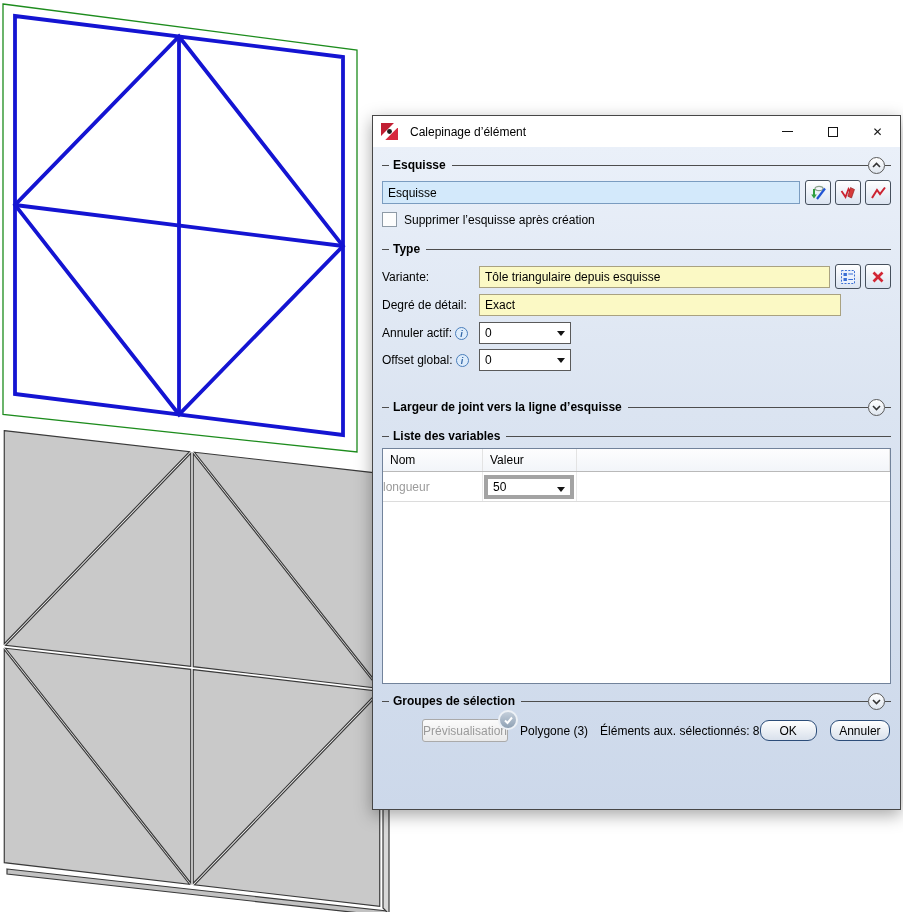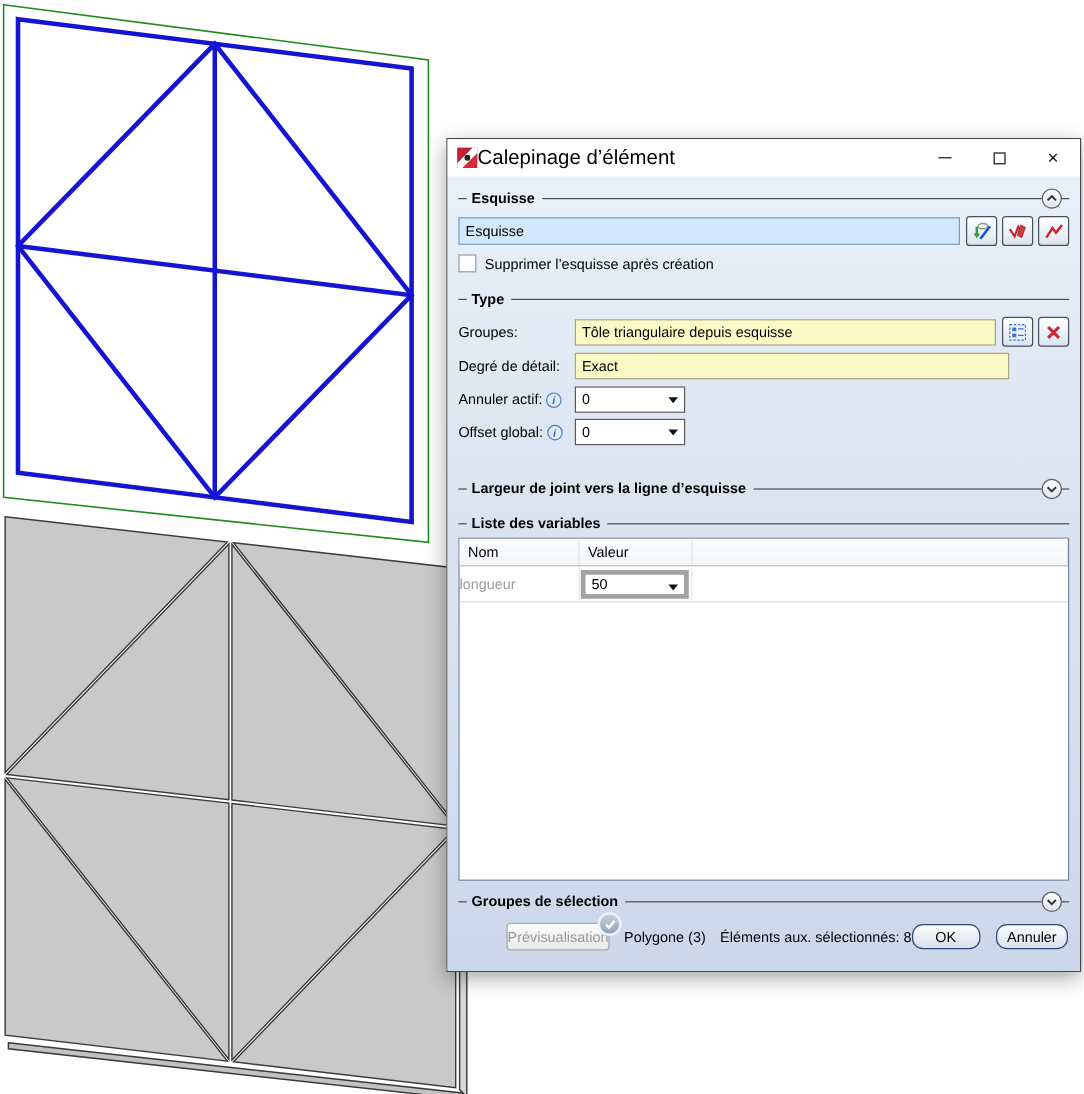--- a/index.html
+++ b/index.html
@@ -10,21 +10,21 @@
   
   #views { position:absolute; left:0; top:0; width:903px; height:912px; }
 
   
   .dialog { position:absolute; left:372px; top:115px; width:529px; height:695px;
             background:#fff; border:1px solid #474747;
             box-shadow:0 5px 16px rgba(0,0,0,.35);
             display:flex; flex-direction:column; z-index:5; }
   .titlebar { flex:0 0 31px; background:#fff; display:flex; align-items:center; }
   .title-icon { width:17px; height:17px; margin-left:8px; flex:0 0 17px; }
-  .title-text { margin-left:0; font-size:17px; color:#000; }
+  .title-text { margin-left:12px; font-size:12px; color:#000; }
   .win-btns { margin-left:auto; display:flex; height:100%; }
   .win-btn { width:45px; height:100%; display:flex; align-items:center; justify-content:center;
              color:#151515; font-size:12px; cursor:default; }
   .glyph-min { display:block; width:11px; height:0; border-top:1px solid #151515; }
   .glyph-max { display:block; width:10px; height:10px; border:1px solid #151515; }
 
   .content { flex:1; padding:0 9px;
              background:linear-gradient(180deg,#eaf0f9 0%, #dbe4f1 40%, #ccd8ea 100%);
              font-size:12px; color:#000; }
 
@@ -49,21 +49,21 @@
   .label-col { width:97px; flex:0 0 97px; }
   .info { width:13px; height:13px; border:1px solid #4a7ebb; border-radius:50%;
           background:#ddecfb; color:#3568a8; font-size:9px; font-weight:bold; font-style:italic;
           display:inline-flex; align-items:center; justify-content:center; margin-left:3px; }
   .combo { width:92px; height:22px; border:1px solid #5a5a5a; background:#fff;
            display:flex; align-items:center; padding-left:5px; position:relative; }
   .combo .arrow { position:absolute; right:5px; top:8px; width:0; height:0;
                   border-left:4px solid transparent; border-right:4px solid transparent;
                   border-top:5px solid #141414; }
 
-  .vartable { margin-top:4px; height:286px; background:#fff; border:1px solid #72839b; }
+  .vartable { margin-top:4px; height:236px; background:#fff; border:1px solid #72839b; }
   .thead { display:flex; height:23px; background:linear-gradient(#fdfdfe,#f2f5f9);
            border-bottom:1px solid #b9b9b9; }
   .th { display:flex; align-items:center; padding-left:7px; border-right:1px solid #e3e3e3; }
   .th1,.td1 { width:100px; flex:0 0 100px; }
   .th2,.td2 { width:94px; flex:0 0 94px; }
   .thr,.tdr { flex:1; }
   .trow { display:flex; height:30px; align-items:center; border-bottom:1px solid #dcdcdc; }
   .td1 { color:#9b9b9b; border-right:1px solid #e9e9e9; height:100%;
          display:flex; align-items:center; }
   .td2 { padding:2px 1px; border-right:1px solid #e9e9e9; height:100%; display:flex; align-items:center; }
@@ -190,21 +190,21 @@
         <span style="margin-left:7px">Supprimer l’esquisse après création</span>
       </div>
 
       <div class="sec-head" style="margin-top:14px">
         <span class="dash"></span>
         <span class="lbl">Type</span>
         <span class="line"></span>
       </div>
 
       <div class="row mt7">
-        <span class="label-col">Groupes:</span>
+        <span class="label-col">Variante:</span>
         <input class="field-yellow" style="width: 355px;" readonly="" value="Tôle triangulaire depuis esquisse">
         <button class="icon-btn" style="margin-left:5px; margin-right:4px">
           <svg width="18" height="18" viewBox="0 0 18 18">
             <rect x="2.5" y="2.5" width="13" height="13" fill="#eaf1fc" stroke="#3b6fd4" stroke-width="1" stroke-dasharray="2,1.4"></rect>
             <rect x="4.5" y="5" width="3.4" height="3" fill="#3b6fd4"></rect>
             <line x1="9.3" y1="6" x2="14" y2="6" stroke="#3b6fd4" stroke-width="1"></line>
             <rect x="4.5" y="10" width="3.4" height="3" fill="#3b6fd4"></rect>
             <line x1="9.3" y1="11.5" x2="14" y2="11.5" stroke="#3b6fd4" stroke-width="1"></line>
           </svg>
         </button>

